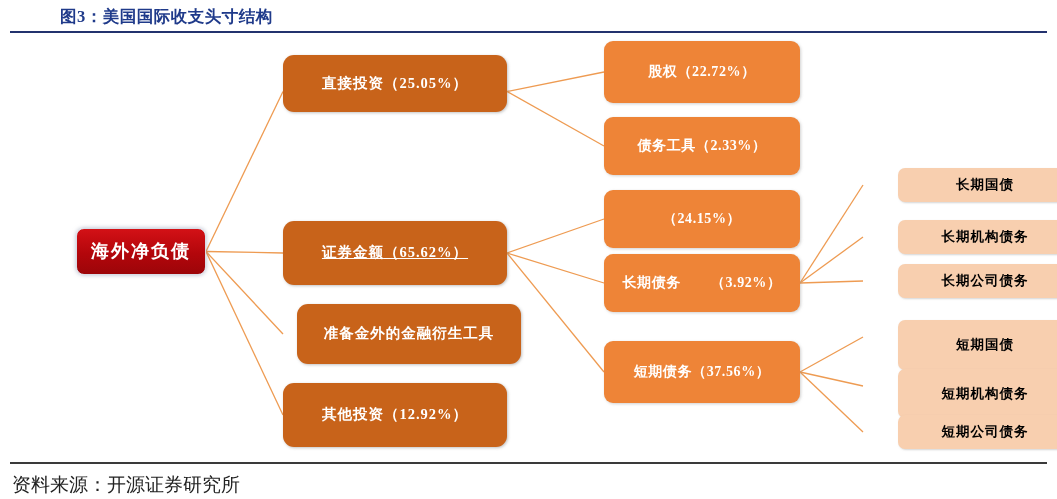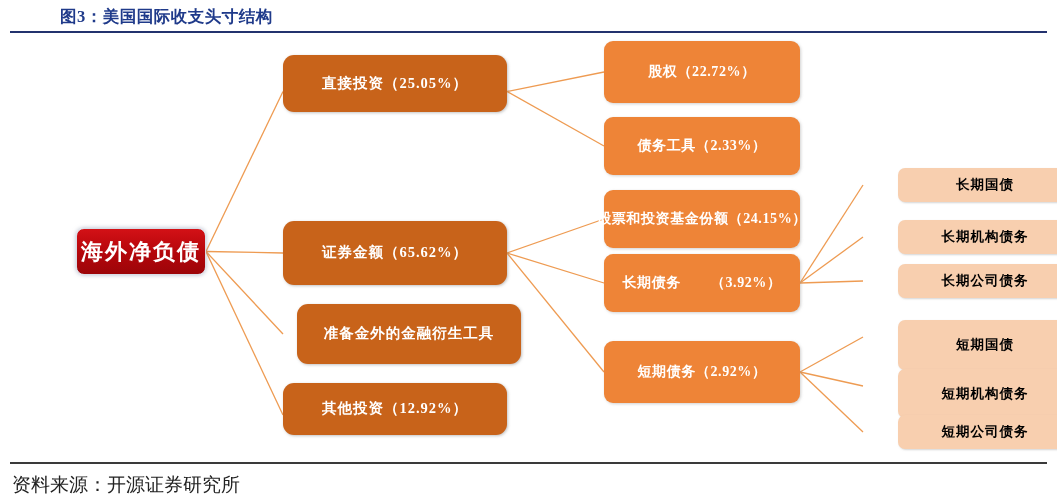--- a/index.html
+++ b/index.html
@@ -76,21 +76,21 @@
     text-align: center;
     line-height: 1.45;
     border-radius: 9px;
     white-space: nowrap;
   }
   .node .ln { display: block; }
 
   .node.root {
     background: linear-gradient(180deg, #D31116 0%, #B3060B 55%, #9C0509 100%);
     color: #ffffff;
-    font-size: 22px;
+    font-size: 18px;
     font-weight: bold;
     letter-spacing: 2px;
     border: 1.5px solid #d8dce6;
     border-radius: 8px;
     box-shadow: 0 0 4px rgba(120,130,160,0.55);
   }
 
   .node.lvl2 {
     background: #C8631A;
     color: #ffffff;
@@ -148,50 +148,49 @@
       <line x1="800" y1="372" x2="863" y2="432" stroke="#EE9B52" stroke-width="1.3"></line>
     </svg>
 
   <div id="nodes-layer">
       <div class="node root" style="left: 76px; top: 228px; width: 130px; height: 47px;">
         <span class="ln">海外净负债</span>
       </div>
       <div class="node lvl2" style="left: 283px; top: 55px; width: 224px; height: 57px;">
         <span class="ln">直接投资（25.05%）</span>
       </div>
-      <div class="node lvl2" style="left: 283px; top: 221px; width: 224px; height: 64px;">
+      <div class="node lvl2" style="left: 283px; top: 221px; width: 224px; height: 64px; text-decoration: underline;">
         <span class="ln">证券金额</span>
         <span class="ln">（65.62%）</span>
       </div>
       <div class="node lvl2" style="left: 297px; top: 304px; width: 224px; height: 60px;">
         <span class="ln">准备金外的金融衍生工具</span>
       </div>
-      <div class="node lvl2" style="left: 283px; top: 383px; width: 224px; height: 52px; align-items: center;">
+      <div class="node lvl2" style="left: 283px; top: 383px; width: 224px; height: 64px; align-items: center;">
         <span class="ln">其他投资</span>
         <span class="ln">（12.92%）</span>
       </div>
       <div class="node lvl3" style="left: 604px; top: 41px; width: 196px; height: 62px;">
         <span class="ln">股权</span>
         <span class="ln">（22.72%）</span>
       </div>
       <div class="node lvl3" style="left: 604px; top: 117px; width: 196px; height: 58px;">
         <span class="ln">债务工具</span>
         <span class="ln">（2.33%）</span>
       </div>
       <div class="node lvl3" style="left: 604px; top: 190px; width: 196px; height: 58px;">
-        <span class="ln">股票和投资基金份额</span>
         <span class="ln">（24.15%）</span>
       </div>
       <div class="node lvl3" style="left: 604px; top: 254px; width: 196px; height: 58px; gap: 30px;">
         <span class="ln">长期债务</span>
         <span class="ln">（3.92%）</span>
       </div>
       <div class="node lvl3" style="left: 604px; top: 341px; width: 196px; height: 62px;">
         <span class="ln">短期债务</span>
-        <span class="ln">（2.92%）</span>
+        <span class="ln">（37.56%）</span>
       </div>
       <div class="node lvl4" style="left: 863px; top: 168px; width: 174px; height: 34px;">
         <span class="ln">长期国债</span>
       </div>
       <div class="node lvl4" style="left: 863px; top: 220px; width: 174px; height: 34px;">
         <span class="ln">长期机构债务</span>
       </div>
       <div class="node lvl4" style="left: 863px; top: 264px; width: 174px; height: 34px;">
         <span class="ln">长期公司债务</span>
       </div>

